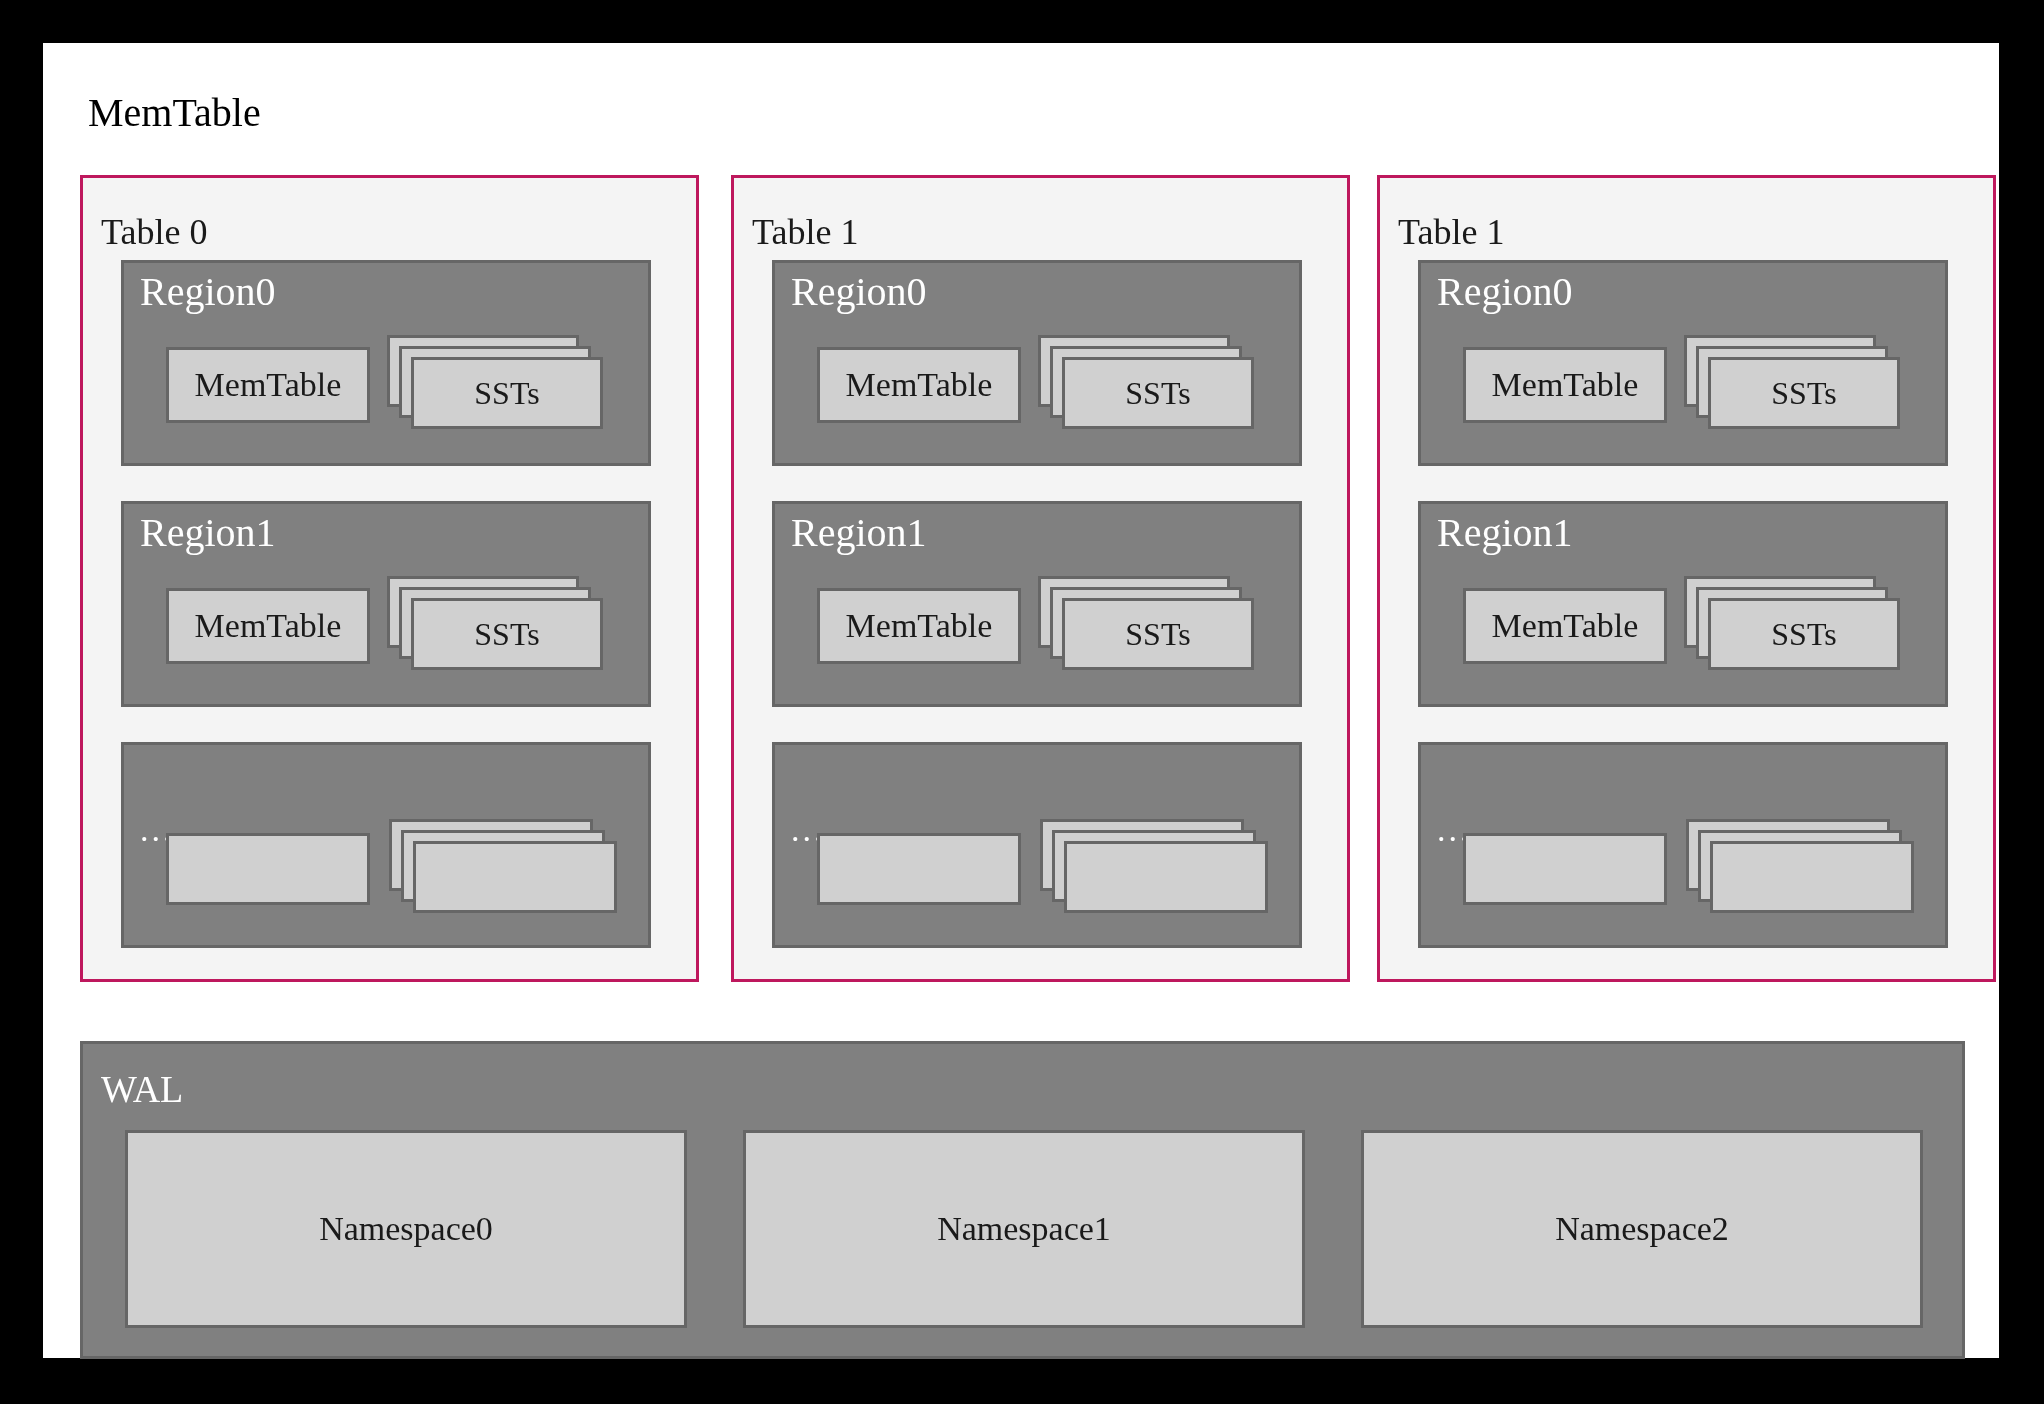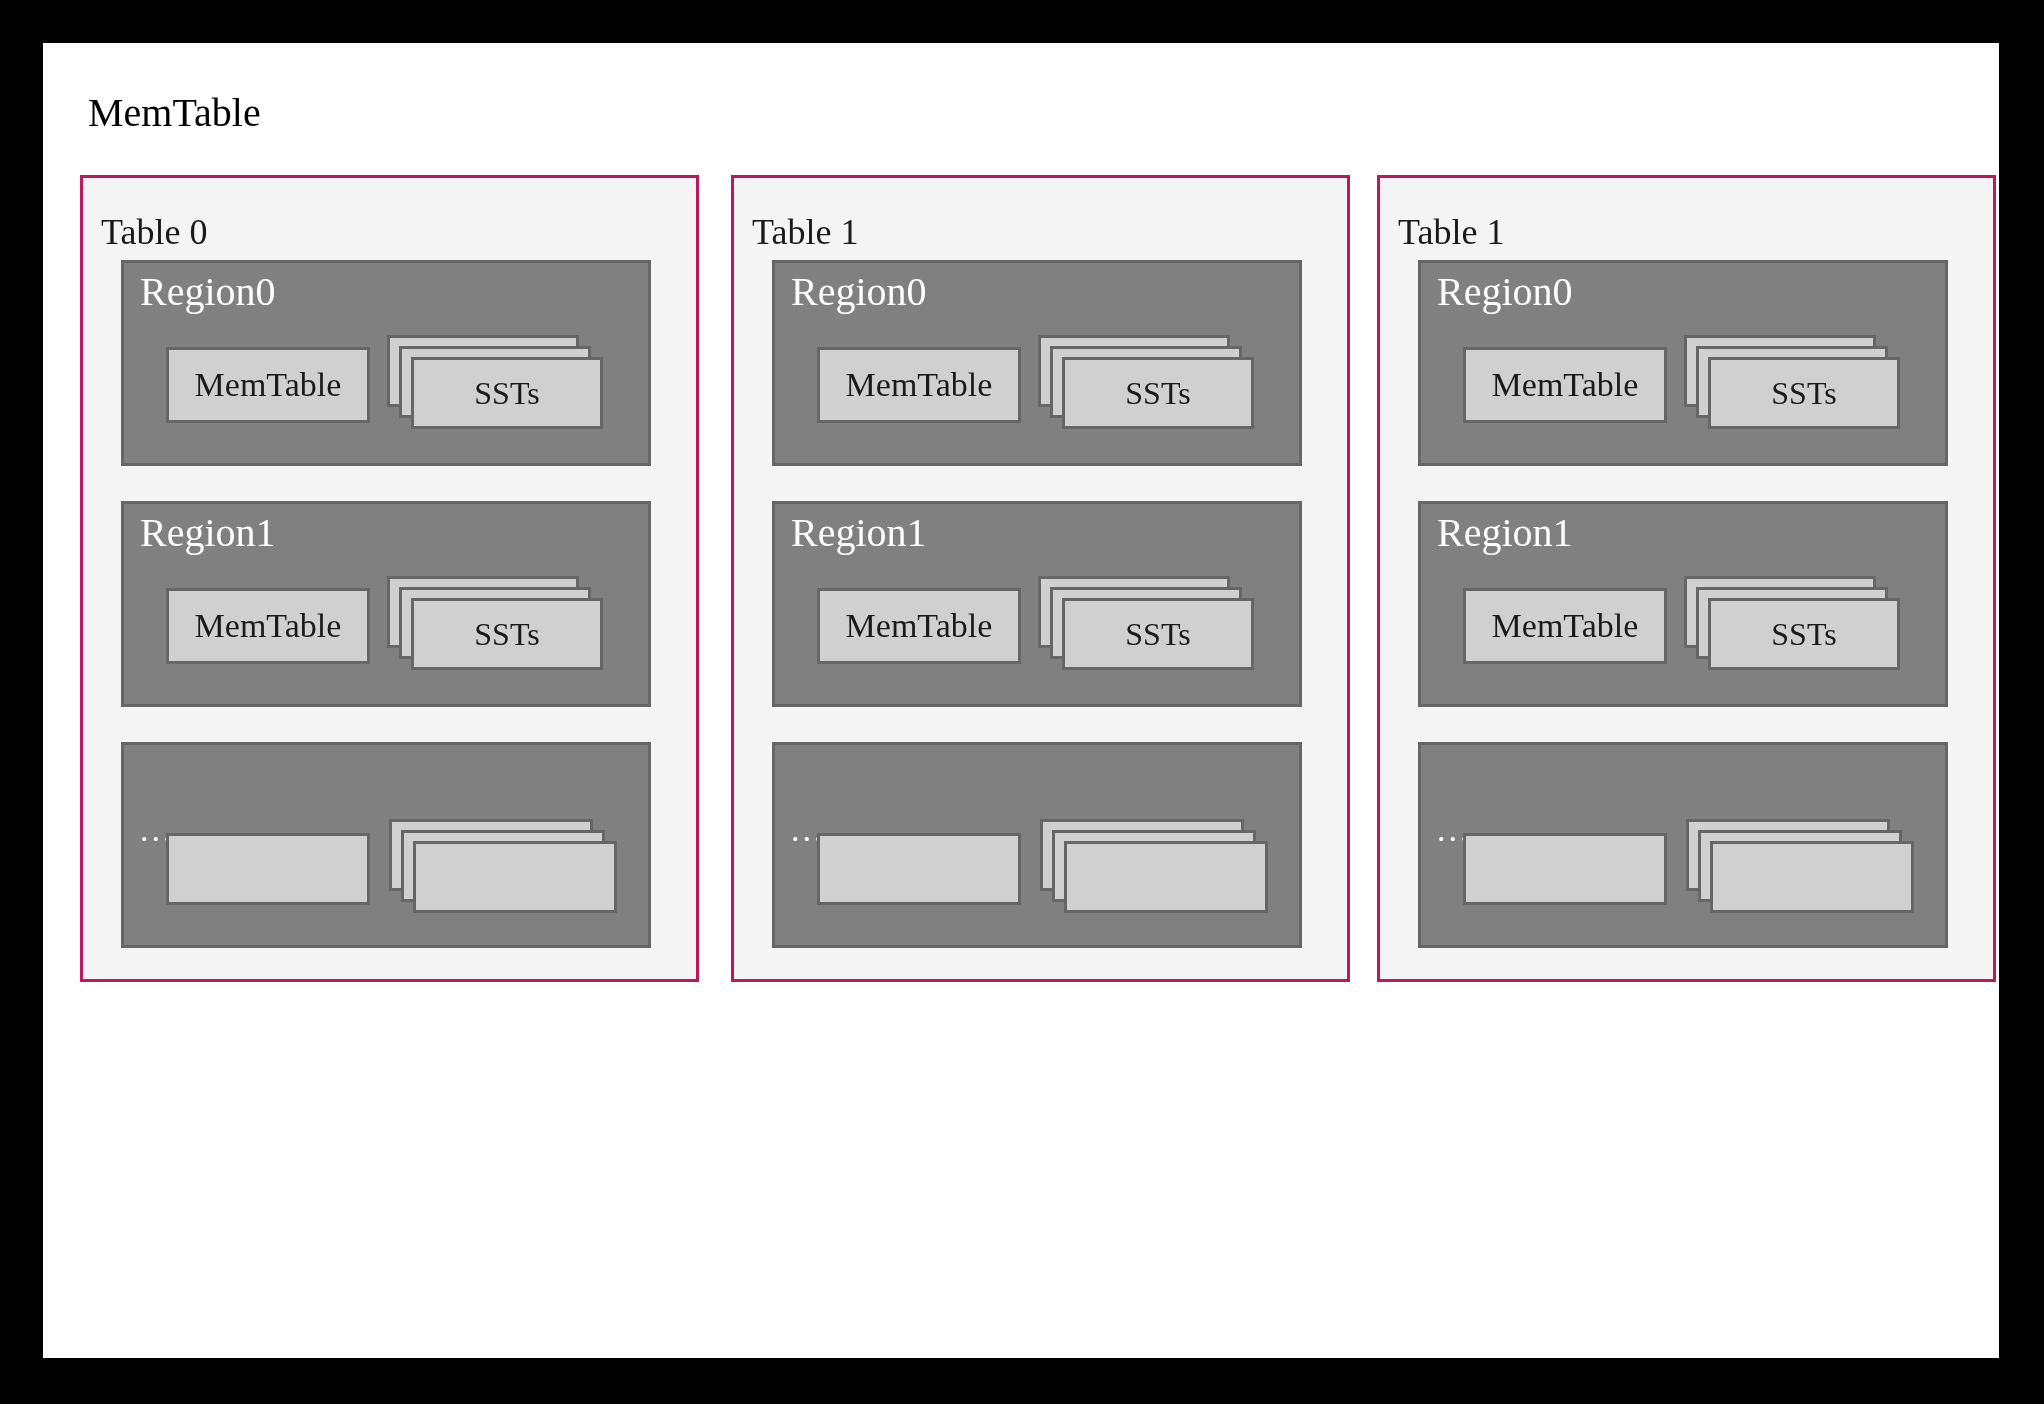--- a/index.html
+++ b/index.html
@@ -296,15 +296,21 @@
           <div class="ssts wide">
             <div class="sheet s1"></div>
             <div class="sheet s2"></div>
             <div class="sheet s3"></div>
           </div>
         </div>
       </div>
 
     </div>
 
+    <div id="wal">
+      <div id="wal-title">WAL</div>
+      <div class="namespace n0">Namespace0</div>
+      <div class="namespace n1">Namespace1</div>
+      <div class="namespace n2">Namespace2</div>
+    </div>
 
   </div>
 </div>
 
 </body></html>

